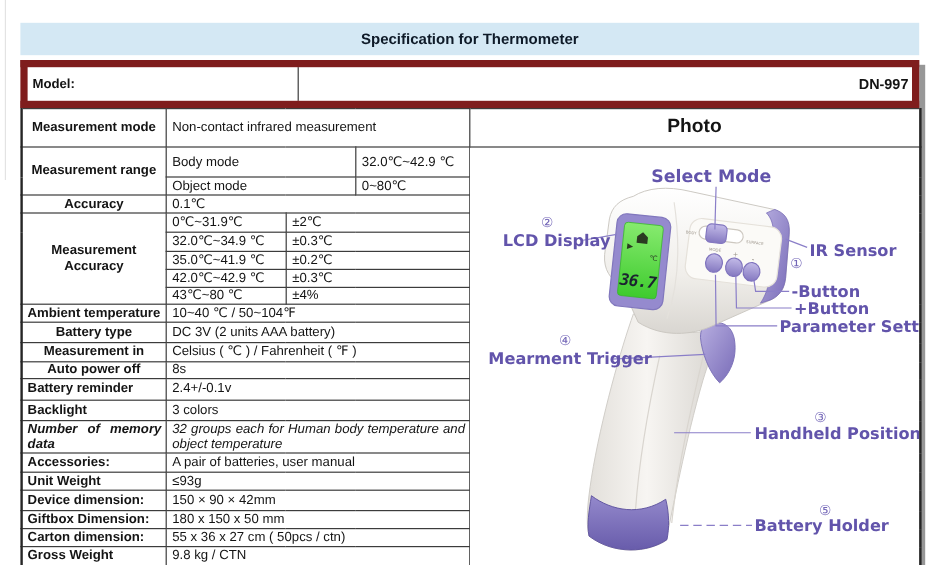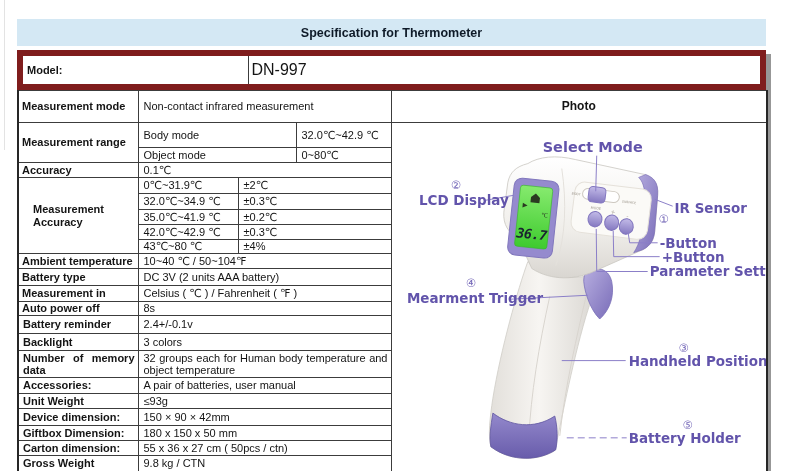--- a/index.html
+++ b/index.html
@@ -9,26 +9,26 @@
   .title-bar{height:27px;background:#d4e8f4;display:flex;align-items:center;justify-content:center;
              font-weight:bold;font-size:12.5px;color:#0e1a28;margin-bottom:4px;}
   .tables-block{box-shadow:5px 4px 0 0 #979797;background:#fff;}
   table{border-collapse:collapse;table-layout:fixed;width:749px;}
   td{border:1px solid #3c3c3c;font-size:11px;line-height:12.5px;padding:0 3px;overflow:hidden;
      vertical-align:middle;color:#141414;}
   .model-table{border:6px solid #7f1d1d;}
   .model-table td{height:28px;}
   .main-table{border:2px solid #262626;border-top-width:1px;}
   .lbl{font-weight:bold;}
-  .c{text-align:left;}
+  .c{text-align:center;}
   .l{text-align:left;padding-left:4px;}
   .v{padding-left:5px;}
-  .just{text-align:justify;text-align-last:auto;}
-  .model-val{text-align:left;font-weight:normal;font-size:16px;}
-  .photo-hd{text-align:center;font-weight:bold;font-size:12px;}
+  .just{text-align:justify;text-align-last:auto;font-style:italic;}
+  .model-val{text-align:right;font-weight:bold;font-size:12px;}
+  .photo-hd{text-align:center;font-weight:bold;font-size:16px;}
   .meas-acc{padding:0 14px;margin-left:38px;}
   .photo-cell{padding:0;position:relative;vertical-align:top;background:#fff;}
   .photo-cell svg{position:absolute;left:0;top:0;width:100%;height:100%;}
   .ann{font-family:"DejaVu Sans",sans-serif;font-weight:600;fill:#6254ab;font-size:13.5px;}
   .ann-big{font-size:14.5px;}
   .num{font-family:"DejaVu Sans",sans-serif;fill:#7467b8;font-size:11.5px;font-weight:normal;}
   .lead{stroke:#8a7ec8;stroke-width:1;fill:none;}
   .tinytxt{font-family:"DejaVu Sans",sans-serif;fill:#9b948a;}
 </style>
 </head>

